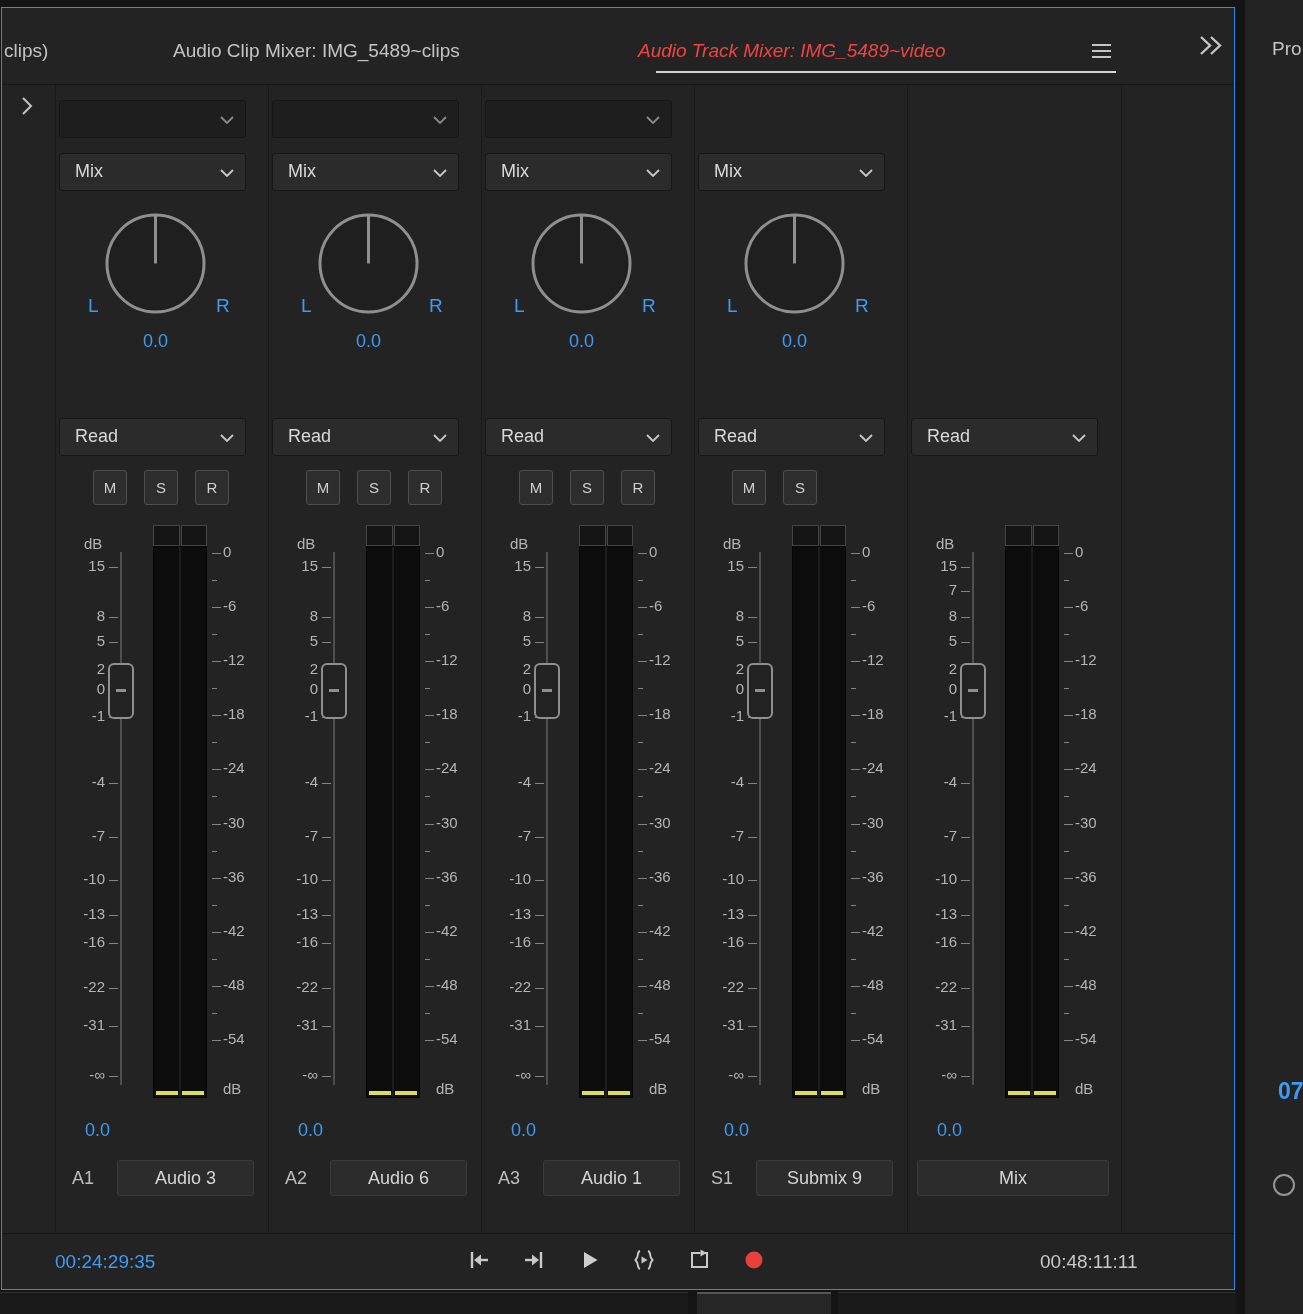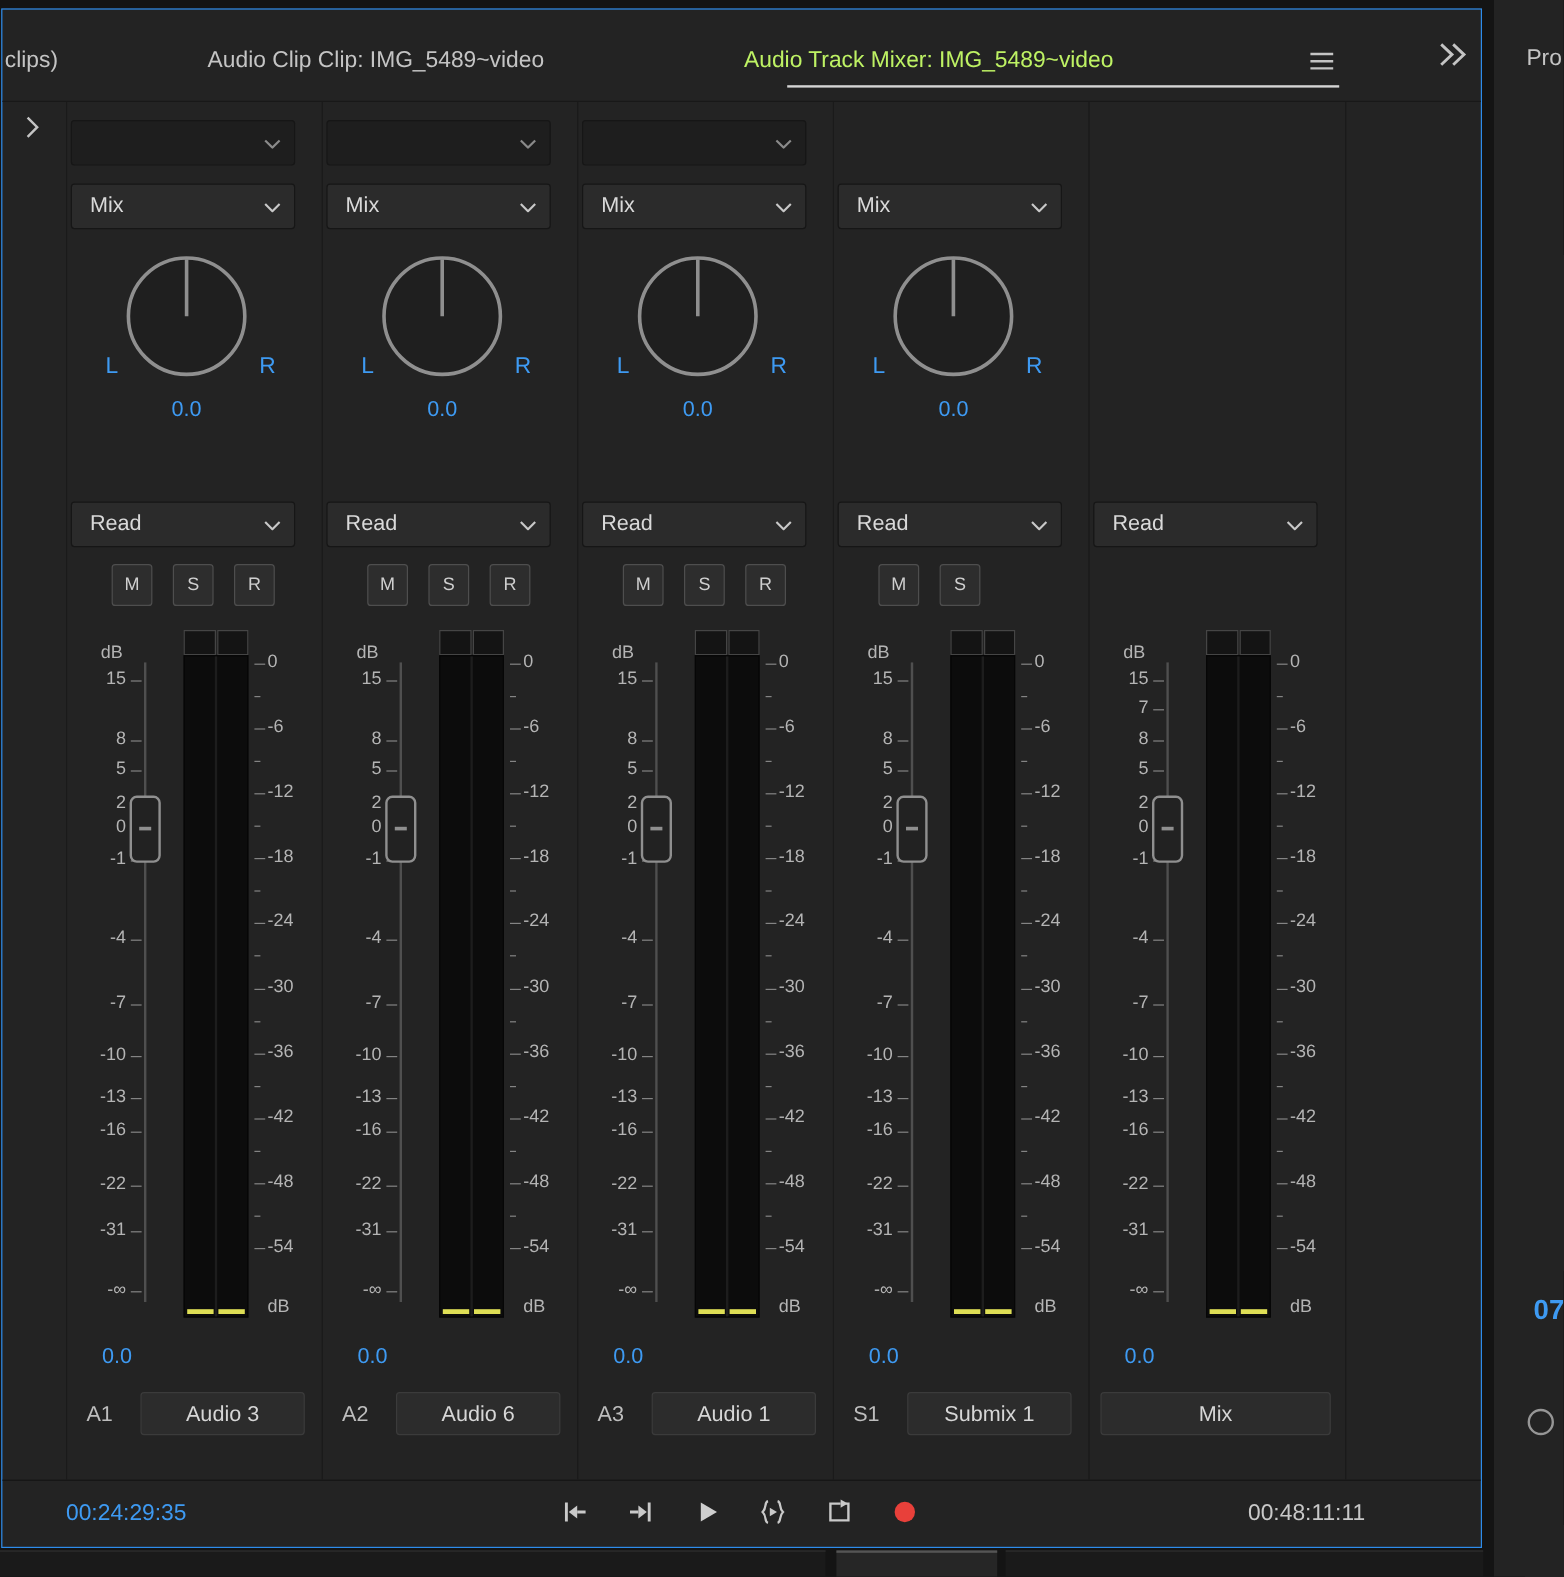--- a/index.html
+++ b/index.html
@@ -11,21 +11,21 @@
   }
   .main-panel{
     position:absolute;left:1px;top:7px;width:1234px;height:1283px;
     background:#232323;border:1px solid var(--focus,#2d8ceb);box-sizing:border-box;
   }
   
   .tabbar{position:absolute;left:0;top:0;width:100%;height:76px;}
   .tab{position:absolute;top:32px;font-size:19px;color:#c4c4c4;white-space:nowrap;}
   .tab.partial{left:2px;}
   .tab.clip{left:171px;}
-  .tab.active{left:618px;color:#bef264;}
+  .tab.active{left:636px;color:#ef4444;font-style:italic;}
   .tab-underline{position:absolute;left:654px;top:63px;width:460px;height:2px;background:#d4d4d4;}
   .panel-menu{position:absolute;left:1089px;top:35px;}
   .overflow-btn{position:absolute;left:1195px;top:26px;}
   .tabbar-sep{position:absolute;left:0;top:76px;width:100%;height:1px;background:#181818;}
   
   .collapse-btn{position:absolute;left:18px;top:88px;}
   .vline{position:absolute;top:77px;width:1px;height:1148px;background:#1a1a1a;}
   
   .strips{position:absolute;left:0;top:77px;width:1234px;height:1148px;}
   .strip{position:absolute;top:0;width:213px;height:1148px;}
@@ -89,21 +89,21 @@
   .bseg.mid{left:697px;width:134px;background:#262626;border-top:2px solid #555;}
   .bseg.right{left:838px;width:398px;background:#1a1a1a;border-top:1px solid #303030;}
 </style>
 </head>
 <body>
 
 <div class="main-panel">
 
   <div class="tabbar">
     <span class="tab partial">clips)</span>
-    <span class="tab clip">Audio Clip Clip: IMG_5489~video</span>
+    <span class="tab clip">Audio Clip Mixer: IMG_5489~clips</span>
     <span class="tab active">Audio Track Mixer: IMG_5489~video</span>
     <div class="tab-underline"></div>
     <span class="panel-menu">
       <svg width="21" height="16" viewBox="0 0 21 16">
           <path d="M1 2h19M1 8h19M1 14h19" stroke="#c4c4c4" stroke-width="2" fill="none"></path>
         </svg>
     </span>
     <span class="overflow-btn">
       <svg width="27" height="23" viewBox="0 0 27 23">
         <polyline points="4,3 13,11.5 4,20" fill="none" stroke="#c4c4c4" stroke-width="2.4"></polyline>
@@ -596,21 +596,21 @@
           <div class="tick-right minor" style="top: 874px;"></div>
           <div class="mlabel" style="top: 891px;">-48</div>
           <div class="tick-right" style="top: 901px;"></div>
           <div class="tick-right minor" style="top: 928px;"></div>
           <div class="mlabel" style="top: 945px;">-54</div>
           <div class="tick-right" style="top: 955px;"></div>
         </div>
     <div class="db-bottom">dB</div>
     <div class="level-value">0.0</div>
     <span class="track-id">S1</span>
-    <div class="track-name">Submix 1</div>
+    <div class="track-name">Submix 9</div>
   </div>
       <div class="strip" style="left: 906px;">
 
     <div class="dd automation">
       <span class="dd-label">Read</span>
       <span class="dd-chevron">
         <svg width="14" height="8" viewBox="0 0 14 8">
               <polyline points="1,1 7,7 13,1" fill="none" stroke="#c8c8c8" stroke-width="1.8"></polyline>
             </svg>
       </span>

